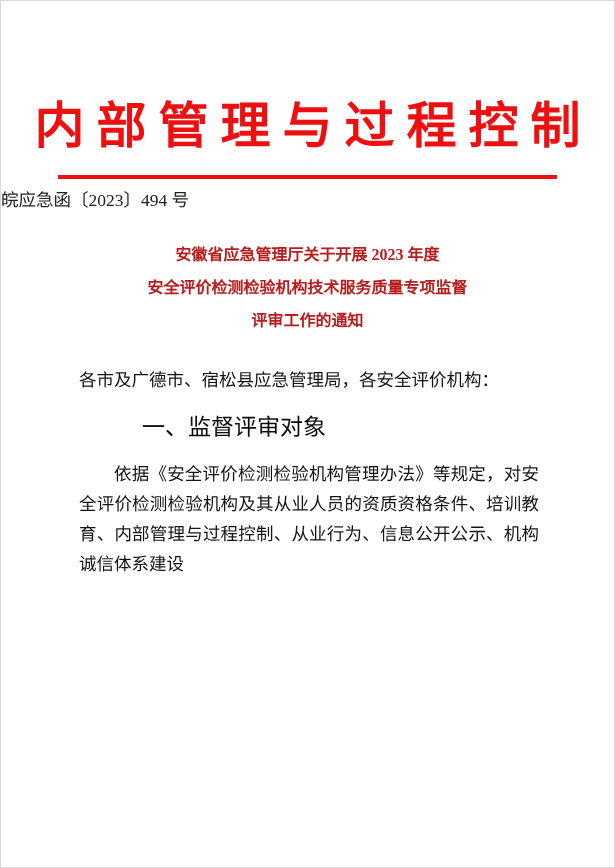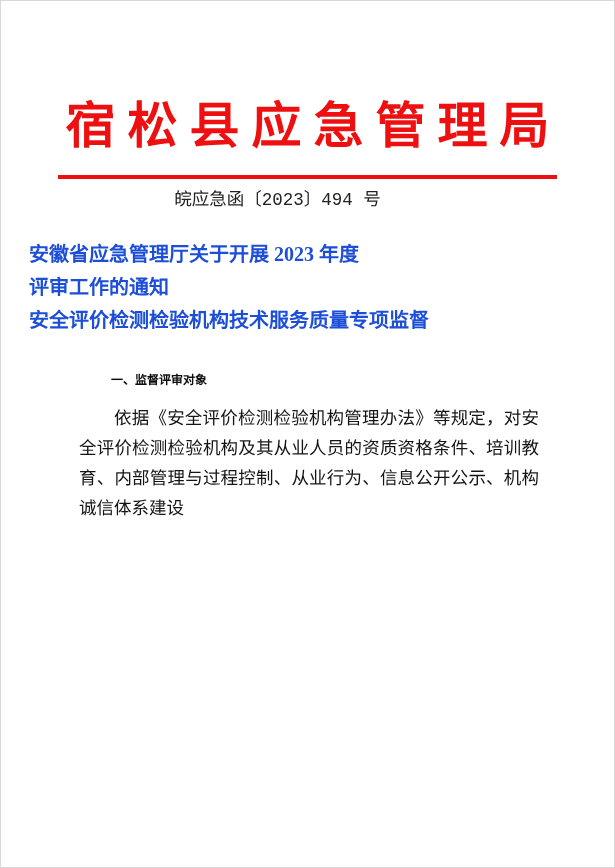--- a/index.html
+++ b/index.html
@@ -29,66 +29,66 @@
     white-space:nowrap;
     font-family:"Liberation Serif","DejaVu Serif",serif;
   }
   .red-rule{
     height:4px;
     background:var(--red);
     margin:20px 57px 0 57px;
   }
   .doc-number{
     margin:9px 60px 0 0;
-    text-align:center;
+    text-align:left;
     font-size:17.5px;
     line-height:24px;
     color:#222;
-    font-family:Liberation Mono, monospace;
   }
   .title{
     margin:26px 28px 0 28px;
-    text-align:left;
-    font-size:20px;
+    text-align:center;
+    font-size:16px;
     font-weight:bold;
     line-height:33px;
-    color:#1d4ed8;
+    color:#b91c1c;
     font-family:"Liberation Serif","DejaVu Serif",serif;
   }
   .title span{display:block;}
   .body-text{
     margin:28px 75px 0 78px;
     font-size:17.5px;
     line-height:30px;
     text-align:justify;
     color:#141414;
   }
   .para{ margin:0; text-indent:2em; }
   .salutation{ margin:0; text-indent:0; }
   .section-heading{
-    margin:8px;
-    font-size:12px;
-    font-weight:bold;
+    margin:17px;
+    font-size:23px;
+    font-weight:normal;
     line-height:30px;
     text-indent:2em;
     color:#0d0d0d;
     font-family:"Liberation Sans","DejaVu Sans",sans-serif;
   }
 </style>
 </head>
 <body>
 
 <header class="header">
-  <h1 class="agency">宿松县应急管理局</h1>
+  <h1 class="agency">内部管理与过程控制</h1>
   <div class="red-rule"></div>
   <div class="doc-number">皖应急函〔2023〕494 号</div>
 </header>
 
 <h2 class="title">
   <span>安徽省应急管理厅关于开展 2023 年度</span>
+  <span>安全评价检测检验机构技术服务质量专项监督</span>
   <span>评审工作的通知</span>
-  <span>安全评价检测检验机构技术服务质量专项监督</span>
 </h2>
 
 <main class="body-text">
+  <p class="salutation">各市及广德市、宿松县应急管理局，各安全评价机构：</p>
   <h3 class="section-heading">一、监督评审对象</h3>
   <p class="para">依据《安全评价检测检验机构管理办法》等规定，对安全评价检测检验机构及其从业人员的资质资格条件、培训教育、内部管理与过程控制、从业行为、信息公开公示、机构诚信体系建设</p>
 </main>
 
 </body></html>

